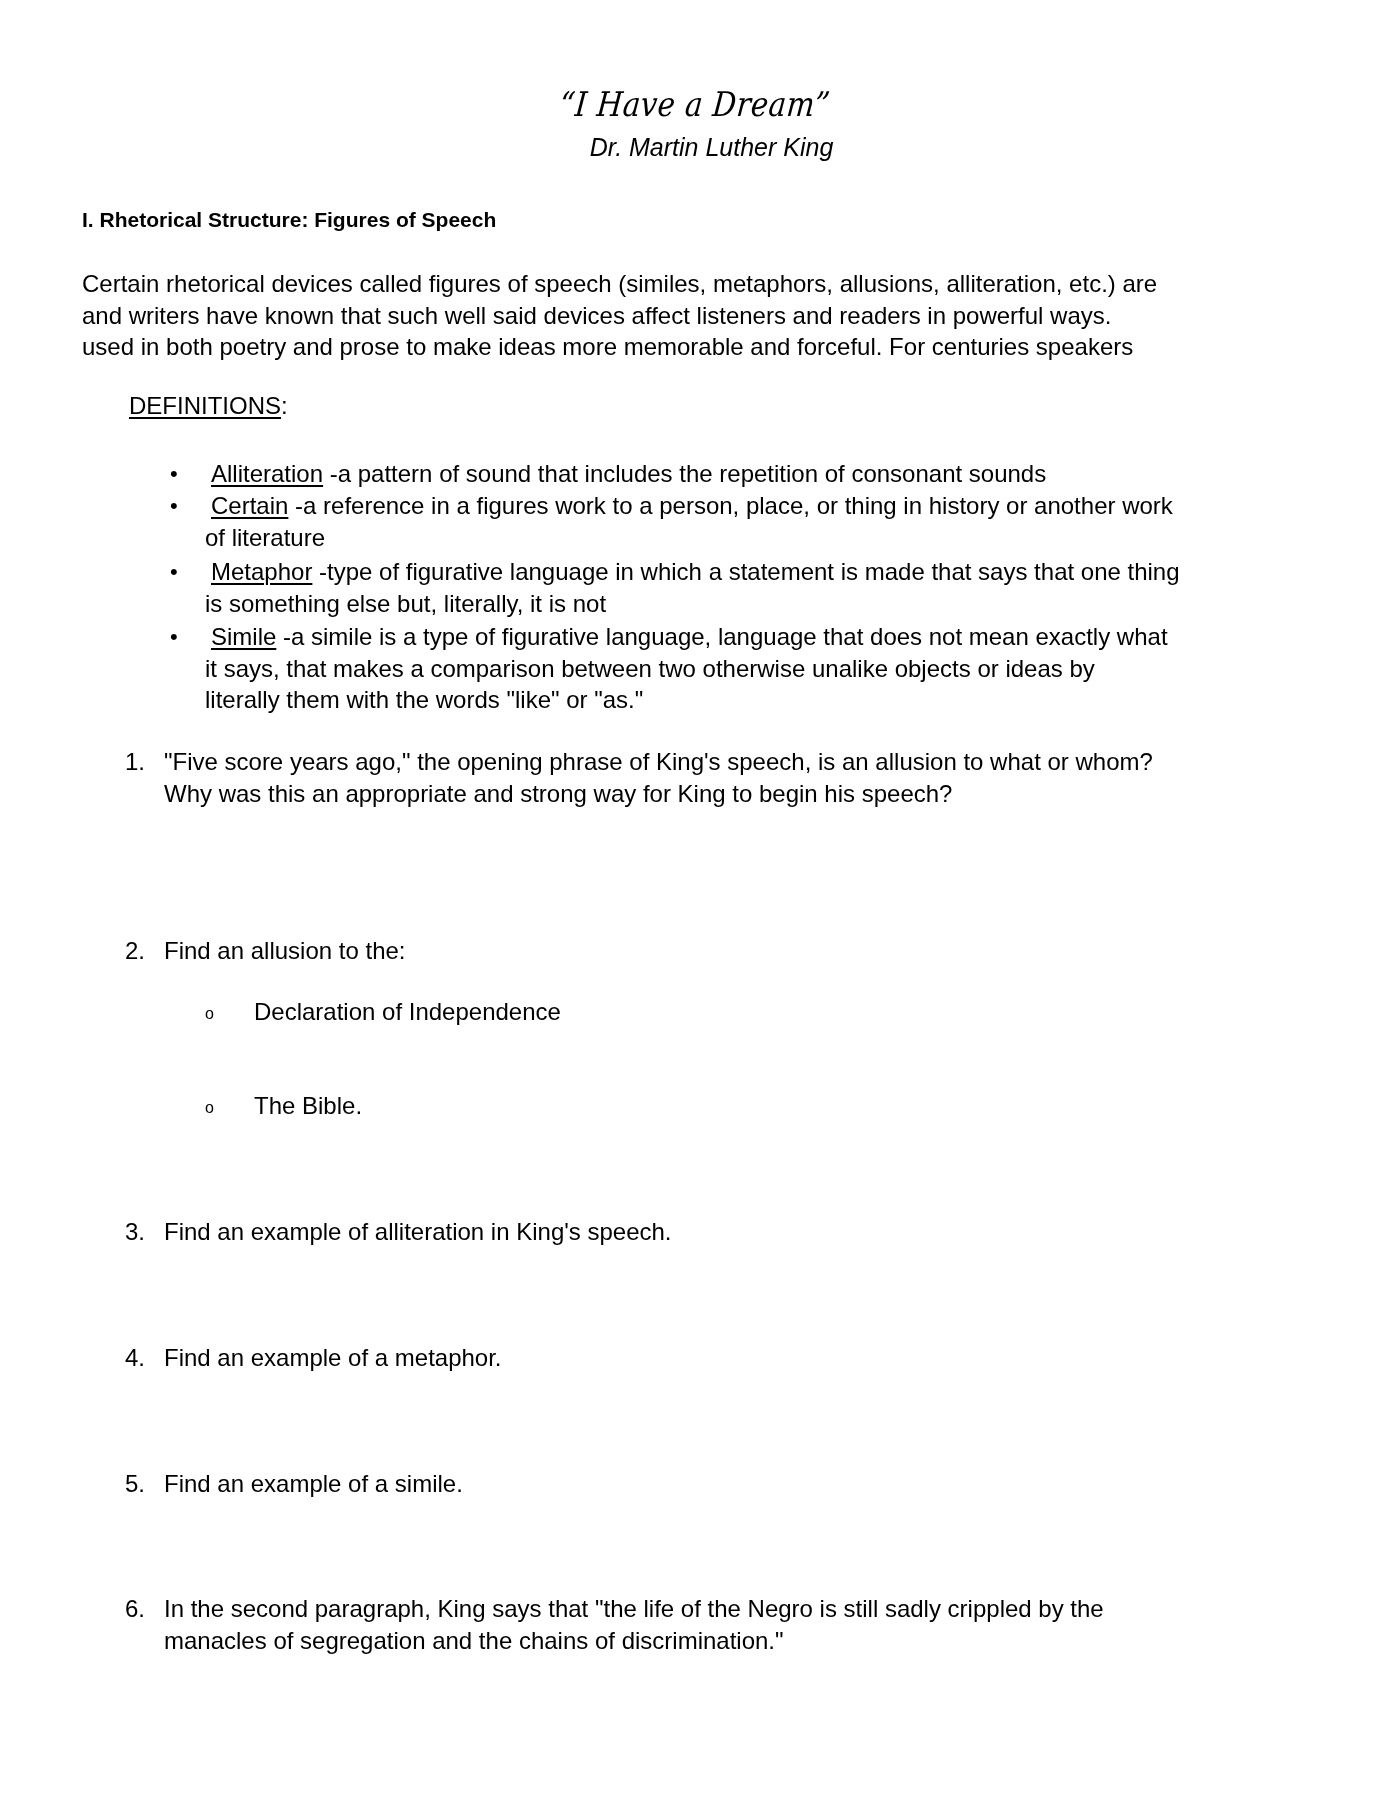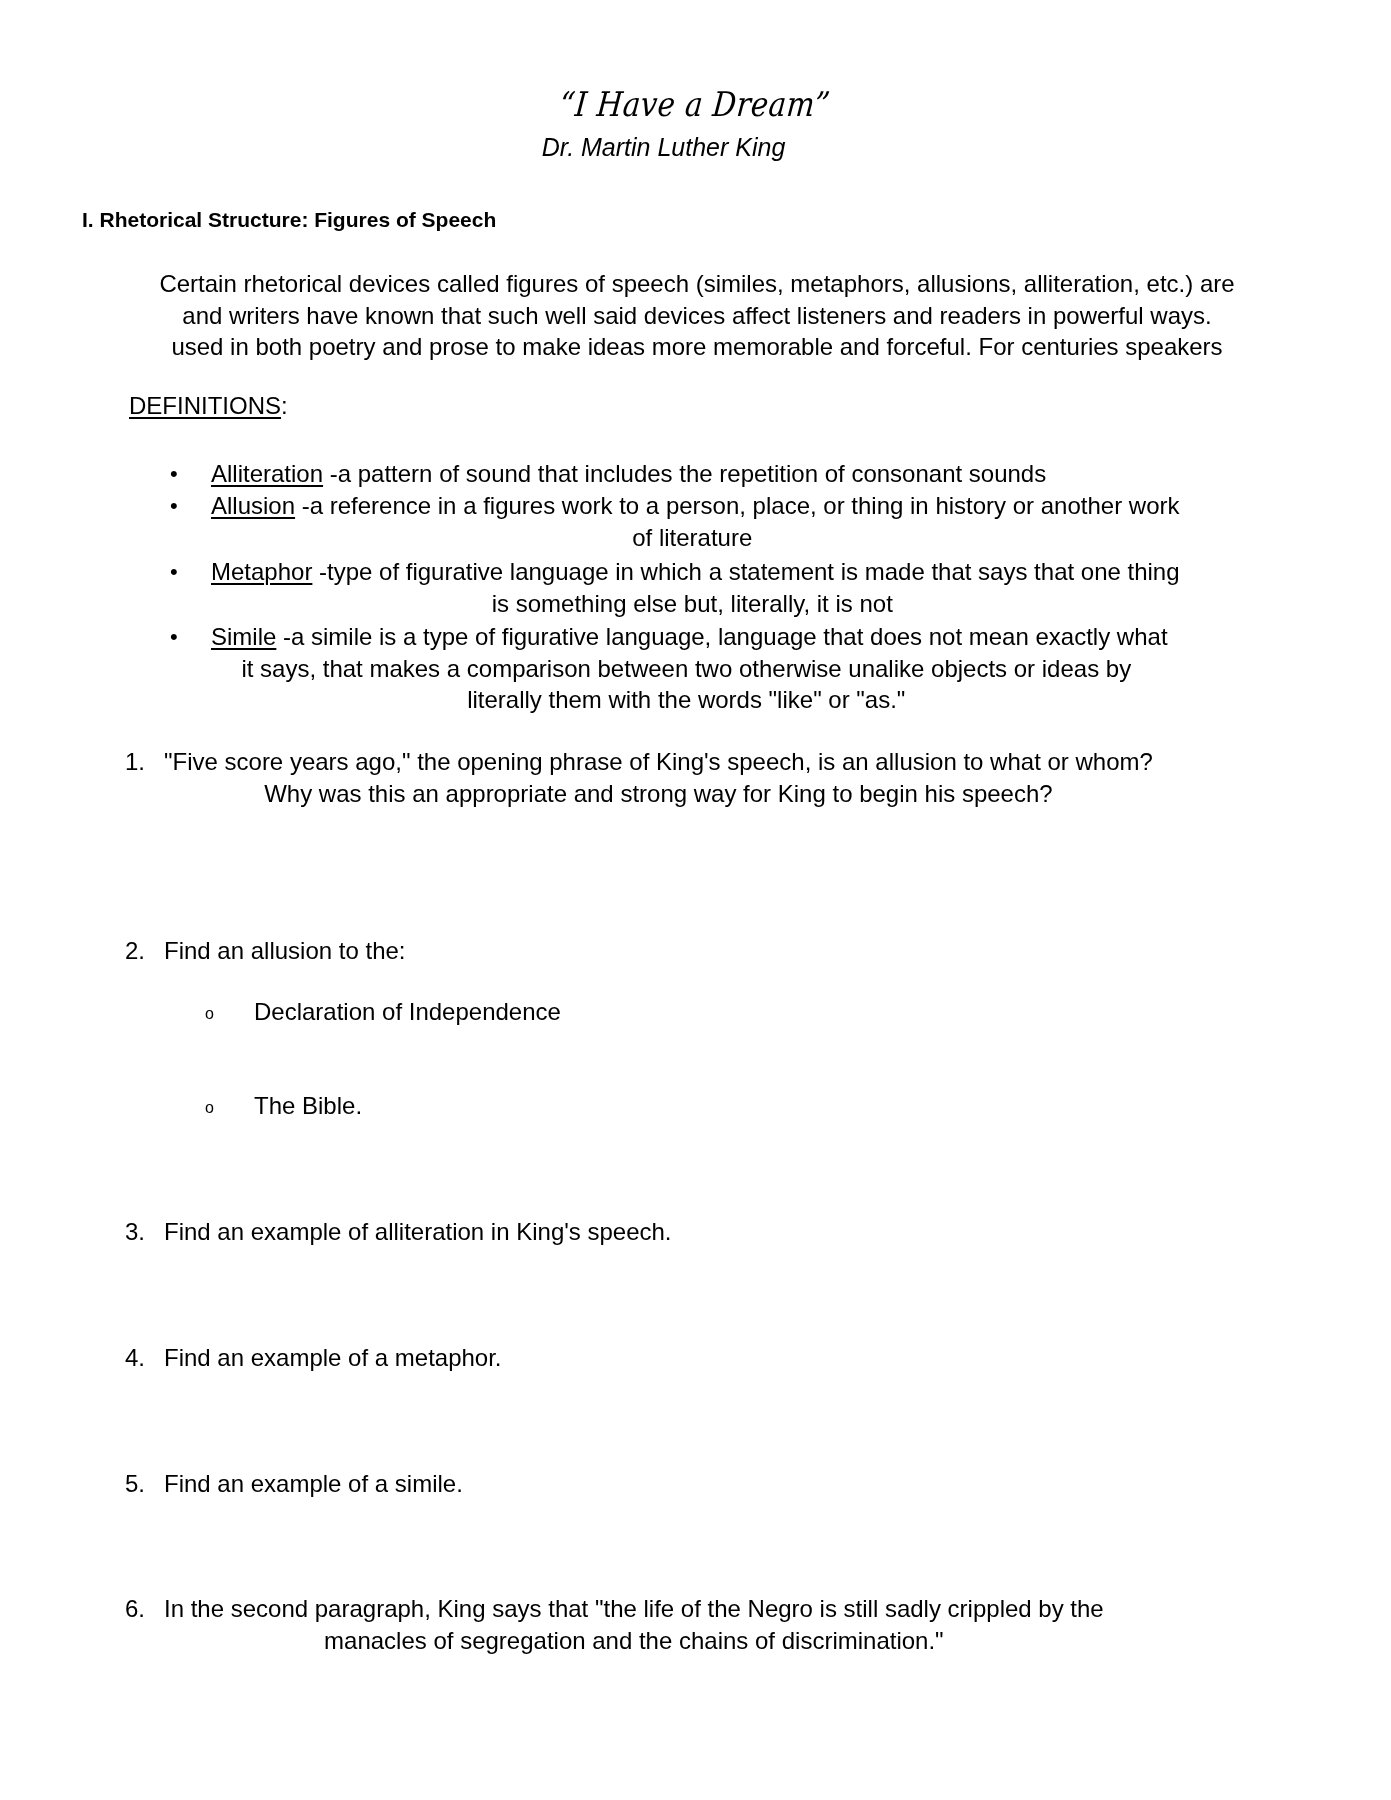--- a/index.html
+++ b/index.html
@@ -1,28 +1,28 @@
 <!DOCTYPE html>
 <html><head>
 <meta charset="utf-8">
 <style>
   html, body { margin: 0; padding: 0; background: #ffffff; }
   body { width: 1391px; height: 1800px; position: relative; overflow: hidden;
          font-family: "Liberation Sans", sans-serif; color: #000; }
   .abs { position: absolute; white-space: nowrap; }
-  .body-text { font-size: 24px; line-height: 31.5px; text-align: center; }
+  .body-text { font-size: 24px; line-height: 31.5px; }
   .title {
     left: 0; width: 1391px; top: 82px; text-align: center;
     font-family: "DejaVu Serif", serif; font-style: italic; font-size: 34px;
     line-height: 44px; letter-spacing: 0.5px;
   }
   .title span { display: inline-block; transform: scaleX(0.86) skewX(-6deg); }
   .subtitle {
     left: 0; width: 1327px; top: 132px; text-align: center;
-    font-style: italic; font-size: 25px; line-height: 31.5px;
+    font-style: italic; font-size: 25px; line-height: 31.5px; padding-left: 48px;
   }
   .heading { left: 82px; top: 204px; font-weight: bold; font-size: 21px; line-height: 31.5px; }
   .para { left: 82px; top: 268px; width: 1230px; white-space: normal; }
   .para .line { display: block; white-space: nowrap; }
   .defs-label { left: 123px; top: 390px; }
   .u { text-decoration: underline; text-decoration-thickness: 2px; text-underline-offset: 3px; margin-left: 6px; }
   .bullet-dot { position: absolute; left: -35px; top: 0; font-size: 22px; }
   .def-item { left: 205px; }
   .def-item .line { display: block; white-space: nowrap; }
   .qnum { position: absolute; left: -39px; top: 0; }
@@ -49,21 +49,21 @@
 
   <div class="abs body-text defs-label"><span class="u">DEFINITIONS</span><span>:</span></div>
 
   <div class="abs body-text def-item" style="top:458px">
     <span class="bullet-dot">•</span>
     <span class="line"><span class="u">Alliteration</span><span> -a pattern of sound that includes the repetition of consonant sounds</span></span>
   </div>
 
   <div class="abs body-text def-item" style="top:490px">
     <span class="bullet-dot">•</span>
-    <span class="line"><span class="u">Allusion</span><span> -a reference in a figures work to a person, place, or thing in history or another work</span></span>
+    <span class="line"><span class="u">Certain</span><span> -a reference in a figures work to a person, place, or thing in history or another work</span></span>
     <span class="line">of literature</span>
   </div>
 
   <div class="abs body-text def-item" style="top:556px">
     <span class="bullet-dot">•</span>
     <span class="line"><span class="u">Metaphor</span><span> -type of figurative language in which a statement is made that says that one thing</span></span>
     <span class="line">is something else but, literally, it is not</span>
   </div>
 
   <div class="abs body-text def-item" style="top:621px">

